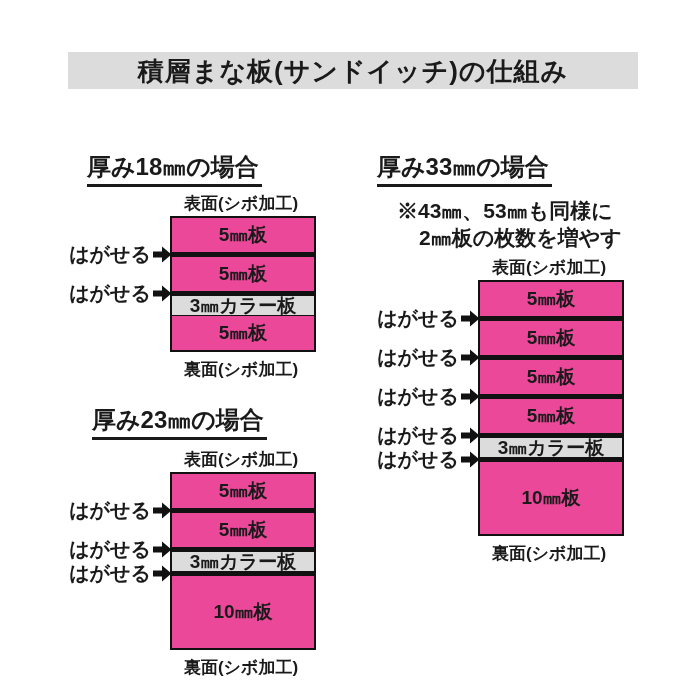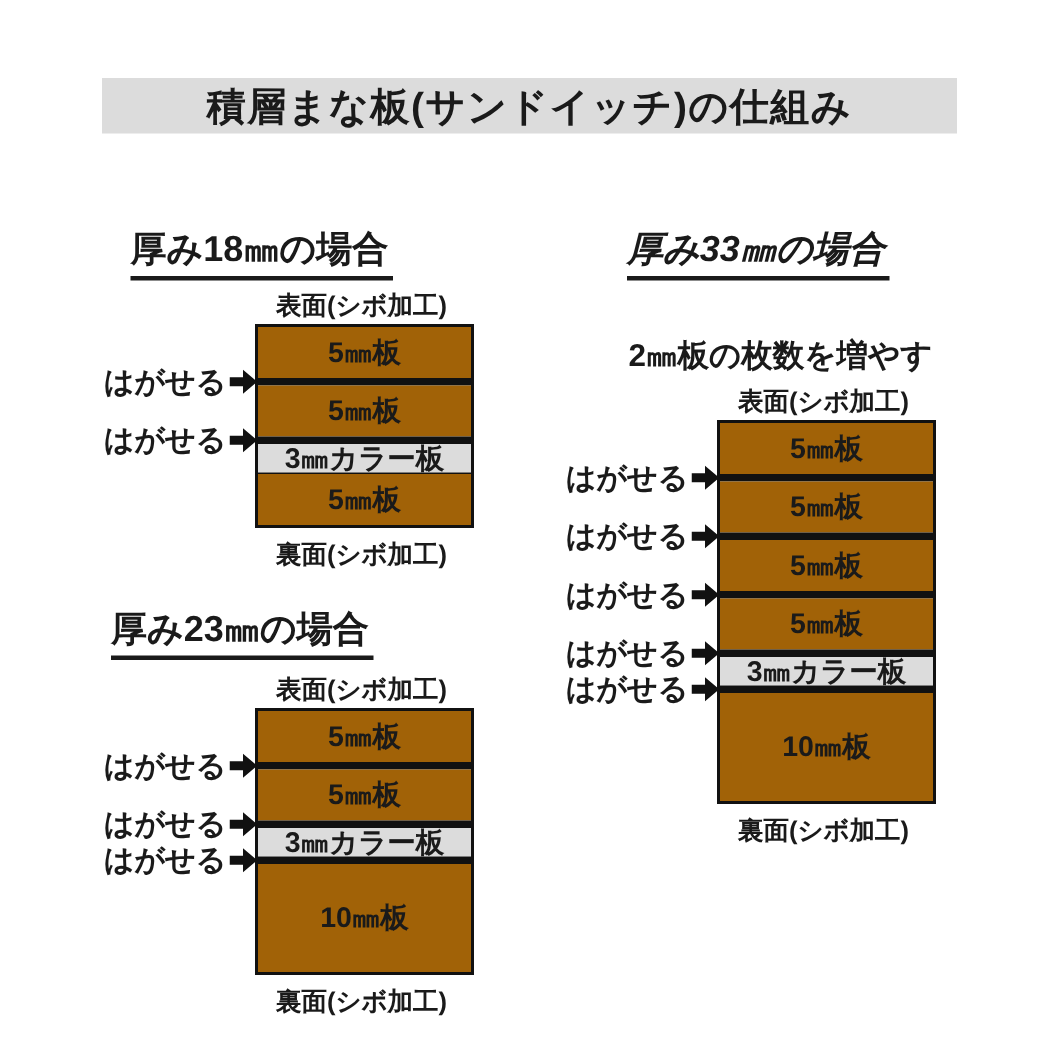--- a/index.html
+++ b/index.html
@@ -36,21 +36,21 @@
   }
   .board-box{
     position:absolute;
     border:2px solid #111111;
     background:#ffffff;
     box-sizing:content-box;
   }
   .layer{
     width:100%;
     display:flex;align-items:center;justify-content:center;
-    background:#a16207;
+    background:#ec4899;
     font-size:19px;font-weight:600;white-space:nowrap;
   }
   .layer.color{background:#dcdcdc;}
   .sep{width:100%;background:#111111;}
   .peel{
     position:absolute;height:26px;
     display:flex;align-items:center;justify-content:space-between;
     gap:2px;
     font-size:20px;font-weight:700;white-space:nowrap;
   }
@@ -96,21 +96,21 @@
         <span>はがせる</span>
         <span class="arrow">
           <svg width="19" height="17" viewBox="0 0 19 17" aria-hidden="true">
             <polygon points="0,5.5 9,5.5 9,0.5 18.5,8.5 9,16.5 9,11.5 0,11.5" fill="#111111"></polygon>
           </svg>
         </span>
       </div>
       <div class="face-label" style="left: 170px; width: 142px; top: 326px;">裏面(シボ加工)</div>
     </section>
   <section class="diagram">
-      <div class="heading" style="left: 74px; top: 374px;">厚み23㎜の場合</div>
+      <div class="heading" style="left: 92px; top: 374px;">厚み23㎜の場合</div>
       <div class="face-label" style="left: 170px; width: 142px; top: 416px;">表面(シボ加工)</div>
       <div class="board-box" style="left: 170px; top: 440px; width: 142px; border-color: rgb(17, 17, 17);">
         <div class="layer" style="height: 34px;">
           <span>5㎜板</span>
         </div>
         <div class="sep" style="height: 5px; background: rgb(17, 17, 17);"></div>
         <div class="layer" style="height: 34px;">
           <span>5㎜板</span>
         </div>
         <div class="sep" style="height: 5px; background: rgb(17, 17, 17);"></div>
@@ -142,21 +142,22 @@
         <span>はがせる</span>
         <span class="arrow">
           <svg width="19" height="17" viewBox="0 0 19 17" aria-hidden="true">
             <polygon points="0,5.5 9,5.5 9,0.5 18.5,8.5 9,16.5 9,11.5 0,11.5" fill="#111111"></polygon>
           </svg>
         </span>
       </div>
       <div class="face-label" style="left: 170px; width: 142px; top: 624px;">裏面(シボ加工)</div>
     </section>
   <section class="diagram">
-      <div class="heading" style="left: 418px; top: 121px; font-style: italic;">厚み33㎜の場合</div>
+      <div class="heading" style="left: 377px; top: 121px;">厚み33㎜の場合</div>
+      <div class="note-line" style="left: 397px; top: 166px;">※43㎜、53㎜も同様に</div>
       <div class="note-line" style="left: 419px; top: 193px;">2㎜板の枚数を増やす</div>
       <div class="face-label" style="left: 478px; width: 142px; top: 224px;">表面(シボ加工)</div>
       <div class="board-box" style="left: 478px; top: 248px; width: 142px; border-color: rgb(17, 17, 17);">
         <div class="layer" style="height: 34px;">
           <span>5㎜板</span>
         </div>
         <div class="sep" style="height: 5px; background: rgb(17, 17, 17);"></div>
         <div class="layer" style="height: 34px;">
           <span>5㎜板</span>
         </div>

